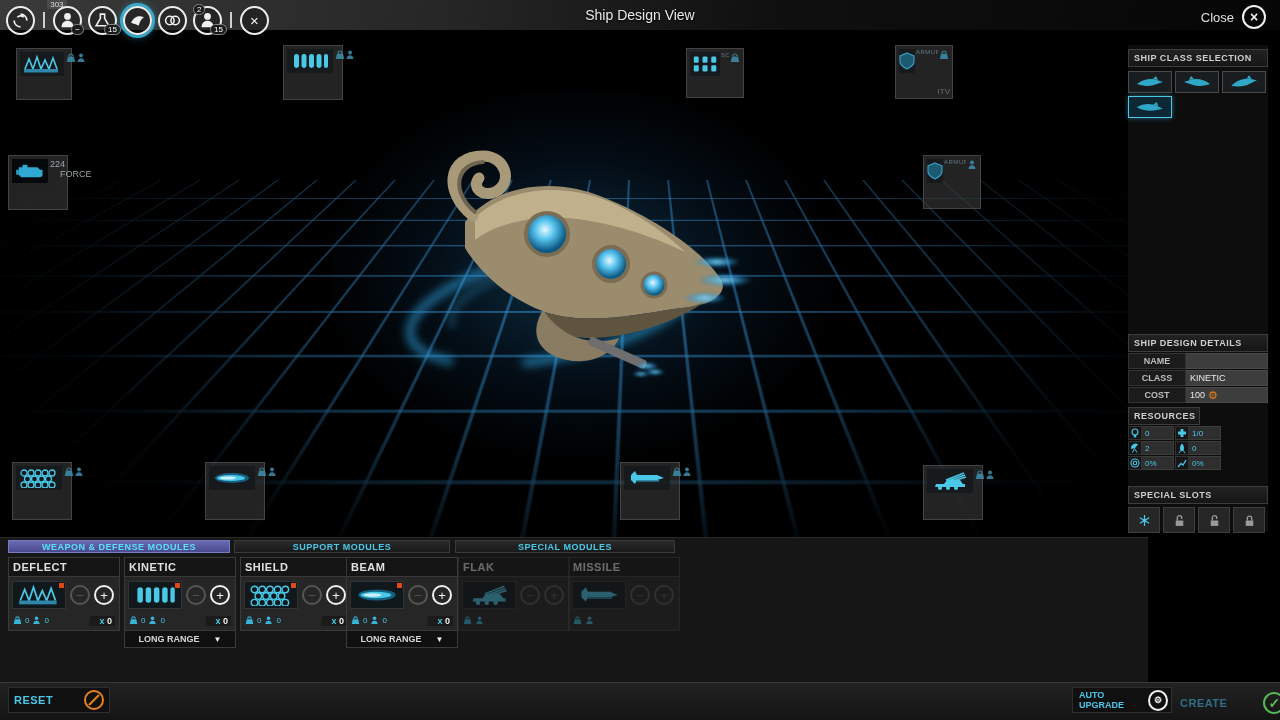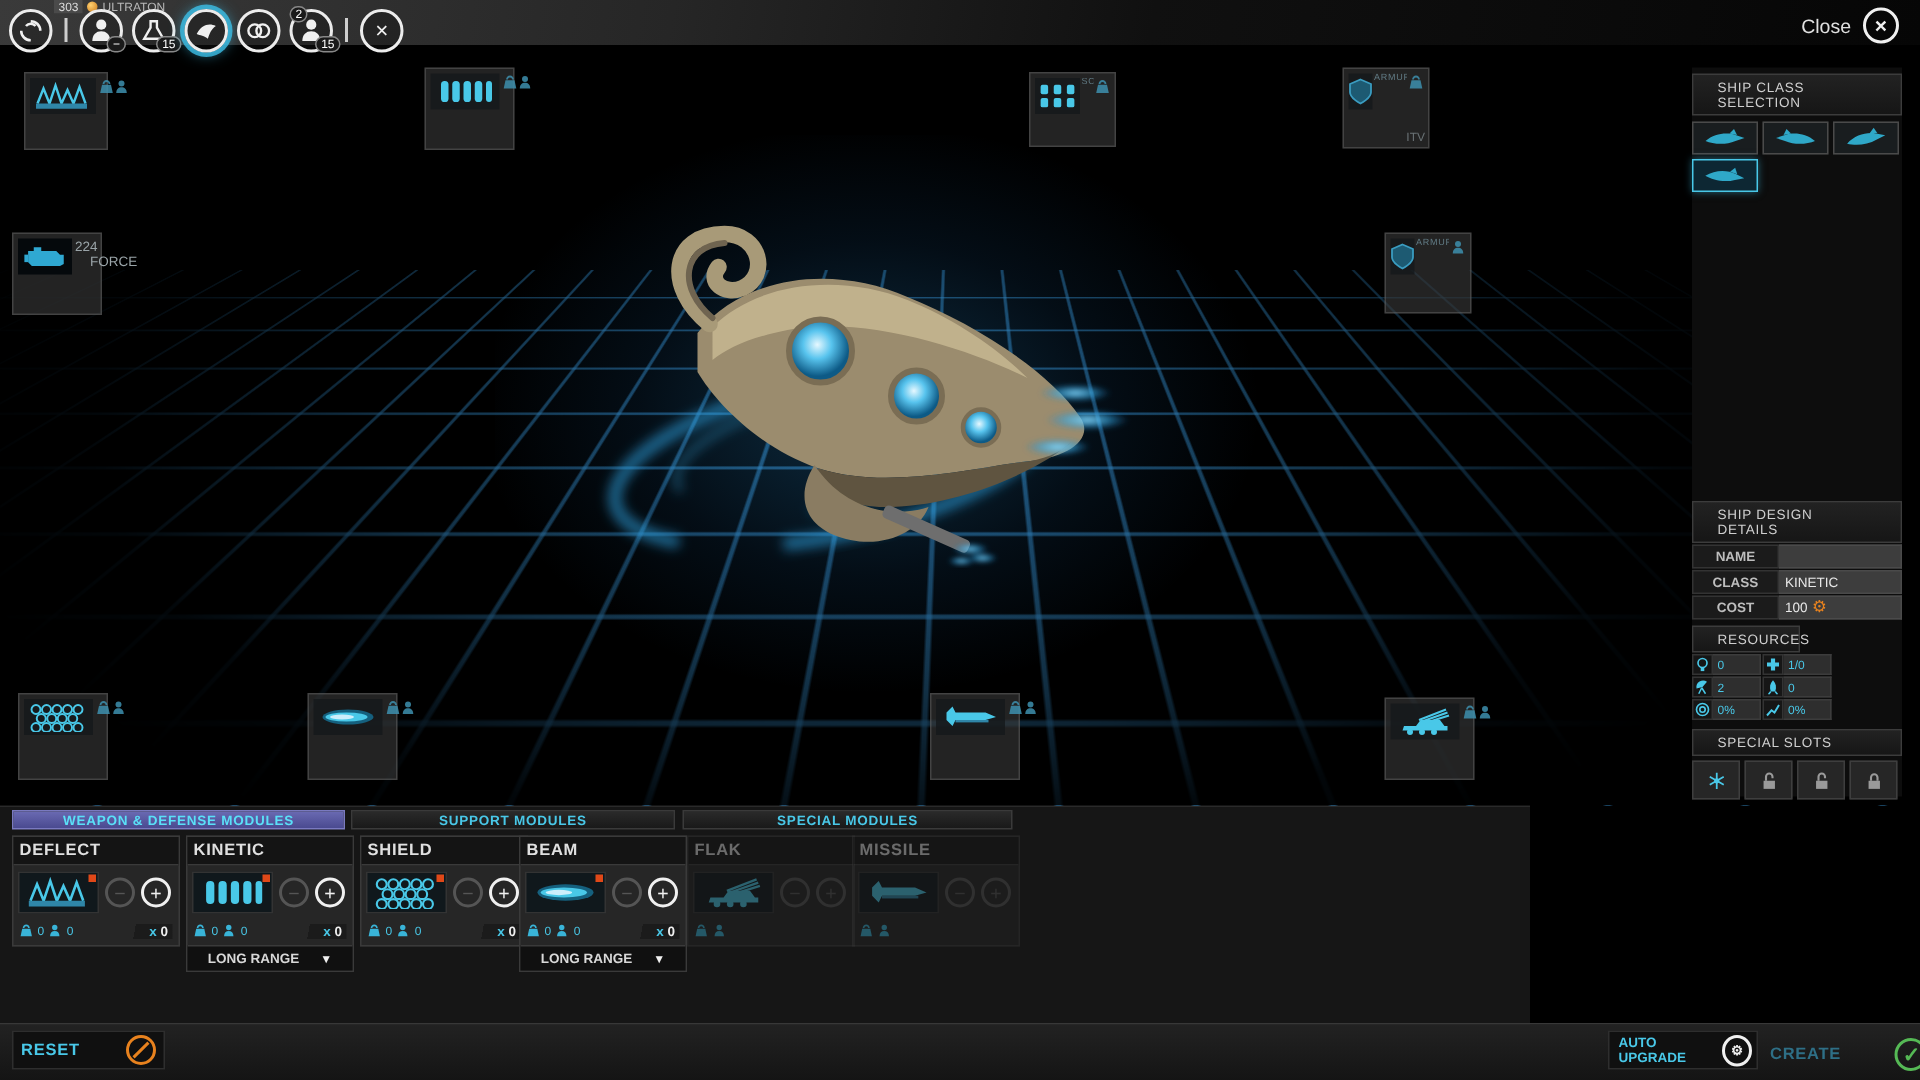--- a/index.html
+++ b/index.html
@@ -17,21 +17,21 @@
     align-items:center;justify-content:center;color:#f0f0f0;font-size:14px;font-weight:bold;box-sizing:border-box;}
   
   #toolbar{position:absolute;left:6px;top:2px;height:36px;display:flex;align-items:center;gap:6px;}
   .tb-icon{position:relative;width:29px;height:29px;border:2px solid #ececec;border-radius:50%;
     background:rgba(20,20,20,.4);box-sizing:border-box;display:flex;align-items:center;justify-content:center;}
   .tb-icon svg{width:17px;height:17px;}
   .tb-icon.active{box-shadow:0 0 0 3px rgba(60,190,230,.8),0 0 10px rgba(60,190,230,.9);}
   .tb-sep{width:2px;height:16px;background:#cfcfcf;margin:0 2px;}
   .tb-badge{position:absolute;font-size:8px;color:#fff;background:#1a1a1a;border:1px solid #888;
     border-radius:7px;padding:0 3px;line-height:9px;}
-  #cointag{position:absolute;left:36px;top:0px;display:flex;align-items:center;gap:3px;font-size:8px;color:#b8b8b8;height:9px;overflow:hidden;}
+  #cointag{position:absolute;left:36px;top:0px;display:flex;align-items:center;gap:3px;font-size:8px;color:#b8b8b8;height:9px;overflow:hidden;flex-direction:column;}
   #cointag .box{background:#4a4a4a;padding:0 3px;color:#ddd;}
   #cointag .coin{width:7px;height:7px;border-radius:50%;background:radial-gradient(circle at 35% 35%,#ffd070,#c87818);}
   
   #viewport{position:absolute;left:0;top:30px;width:1280px;height:507px;background:#000;overflow:hidden;}
   .grid{position:absolute;left:-30%;width:160%;top:150px;height:1000px;
     background:
       repeating-linear-gradient(rgba(45,140,210,0) 0 37px, rgba(60,160,230,.55) 37px 39px),
       repeating-linear-gradient(90deg, rgba(45,140,210,0) 0 37px, rgba(60,160,230,.55) 37px 39px);
     transform:perspective(520px) rotateX(63deg);transform-origin:50% 0;}
   .gridfade{position:absolute;inset:0;
@@ -45,21 +45,21 @@
   .vslot .vicon{flex:0 0 auto;height:24px;background:rgba(20,24,26,.8);display:flex;align-items:center;justify-content:center;}
   .vslot .vicon svg{height:20px;}
   .vslot .vlabel{font-size:6px;letter-spacing:.5px;color:#6f8f9b;opacity:.8;white-space:nowrap;overflow:hidden;}
   .vslot .vstats{display:flex;justify-content:space-around;align-items:center;height:12px;color:#3e90ae;}
   .vslot .vstats svg{height:10px;opacity:.85;}
   .vslot .vvals{display:flex;justify-content:space-between;font-size:9px;color:#9aa4a8;}
   .vslot .vnote{position:absolute;right:2px;bottom:2px;font-size:8px;color:#7a8488;opacity:.8;}
   
   #sidecol{position:absolute;left:1128px;top:45px;width:140px;height:486px;background:#0d0d0d;}
   .hdr{background:linear-gradient(#222,#161616);border:1px solid #3c3c3c;color:#cfcfcf;
-    font-size:9px;font-weight:normal;letter-spacing:.5px;padding:3px 16px;box-sizing:border-box;}
+    font-size:9px;font-weight:bold;letter-spacing:.5px;padding:3px 5px;box-sizing:border-box;}
   #classsel{position:absolute;left:1128px;top:49px;width:140px;}
   #classsel .thumbs{display:flex;gap:3px;margin-top:4px;}
   .thumb{width:44px;height:22px;background:#191d1f;border:1px solid #4a4a4a;display:flex;
     align-items:center;justify-content:center;box-sizing:border-box;}
   .thumb svg{height:14px;}
   .thumb.sel{border:1px solid #49c8e8;background:#0d2733;box-shadow:0 0 5px rgba(60,190,230,.5);}
   #classsel .row2{margin-top:3px;display:flex;}
   #details{position:absolute;left:1128px;top:334px;width:140px;}
   .drow{display:flex;margin-top:1px;}
   .dlab{width:58px;background:#1b1b1b;border:1px solid #333;color:#bdbdbd;font-size:9px;font-weight:bold;
@@ -76,21 +76,21 @@
     font-size:8px;display:flex;align-items:center;padding-left:3px;box-sizing:border-box;}
   #tonnage{position:absolute;left:1128px;top:454px;width:140px;}
   #tonnage .hdr{display:flex;justify-content:space-between;}
   #tonnbar{margin-top:2px;height:13px;background:linear-gradient(#cfcfcf,#9a9a9a 45%,#7e7e7e);border:1px solid #555;}
   #special{position:absolute;left:1128px;top:486px;width:140px;}
   #special .slots{display:flex;gap:3px;margin-top:3px;}
   .sslot{width:32px;height:26px;background:#262626;border:1px solid #3e3e3e;display:flex;
     align-items:center;justify-content:center;box-sizing:border-box;}
   .sslot svg{width:13px;height:13px;}
   
-  #modpanel{position:absolute;left:0;top:537px;width:1020px;height:145px;background:#161616;border-top:1px solid #2a2a2a;}
+  #modpanel{position:absolute;left:0;top:537px;width:1148px;height:145px;background:#161616;border-top:1px solid #2a2a2a;}
   .tab{position:absolute;top:2px;height:13px;background:linear-gradient(#2a2a2a,#191919);
     border:1px solid #3a3a3a;color:#49c8e8;font-size:9px;font-weight:bold;letter-spacing:.5px;
     display:flex;align-items:center;justify-content:center;box-sizing:border-box;cursor:pointer;}
   .tab.active{background:linear-gradient(#6a6ab2,#4a4a90);color:#5ae0f8;border-color:#7a7ac0;}
   .card{position:absolute;top:19px;width:112px;background:#262626;border:1px solid #3a3a3a;box-sizing:border-box;}
   .card.disabled{opacity:.42;}
   .card-title{background:#141414;border-bottom:1px solid #3a3a3a;color:#e0e0e0;font-size:11px;
     font-weight:bold;letter-spacing:.5px;padding:3px 4px;}
   .card-body{display:flex;align-items:center;gap:4px;padding:4px 3px;}
   .mod-icon{position:relative;width:52px;height:26px;background:#10181c;border:1px solid #333;
@@ -463,20 +463,21 @@
             <use href="#sym-weight"></use>
           </svg>
           <svg viewBox="0 0 10 10">
             <use href="#sym-person"></use>
           </svg>
         </div>
     </div>
   </div>
 
   <div id="titlebar">
+    <div id="title">Ship Design View</div>
     <div id="closebox">
       <span class="lbl">Close</span>
       <span class="circle-icon">×</span>
     </div>
   </div>
 
   <div id="cointag">
     <span class="box">303</span>
     <span class="coin"></span>
     <span>ULTRATON</span>

